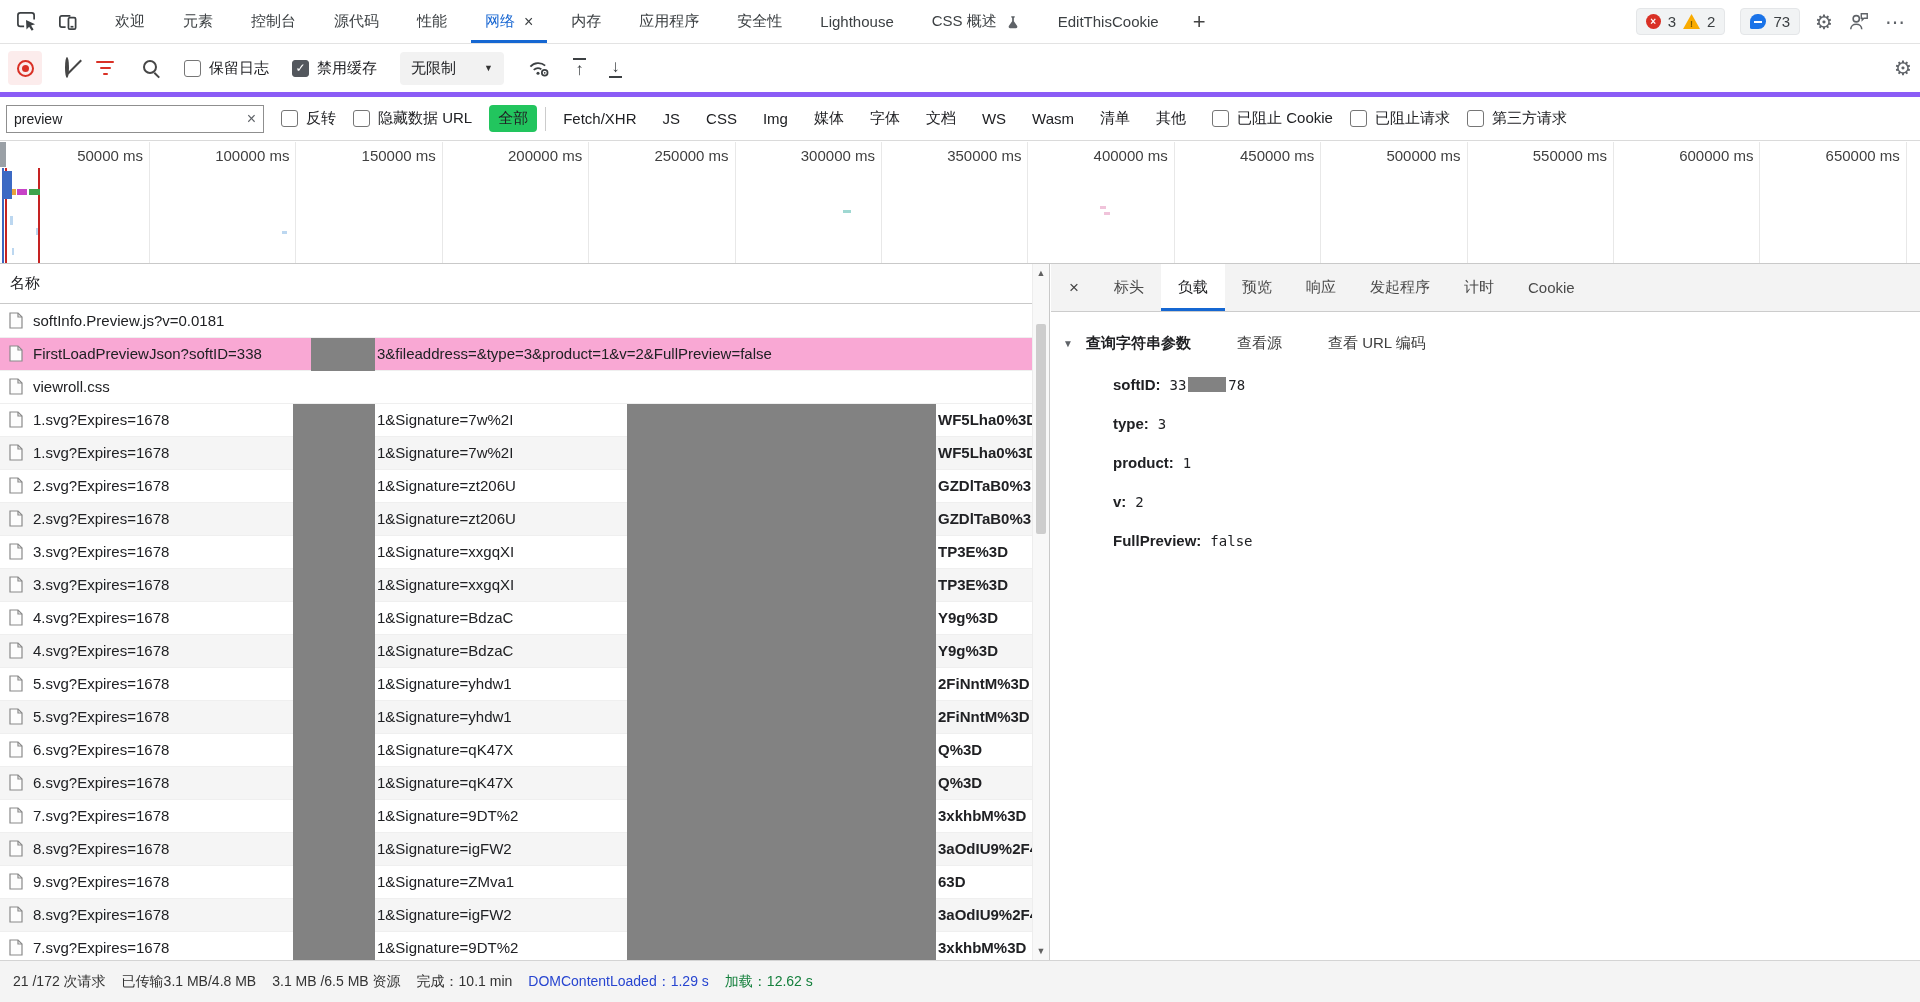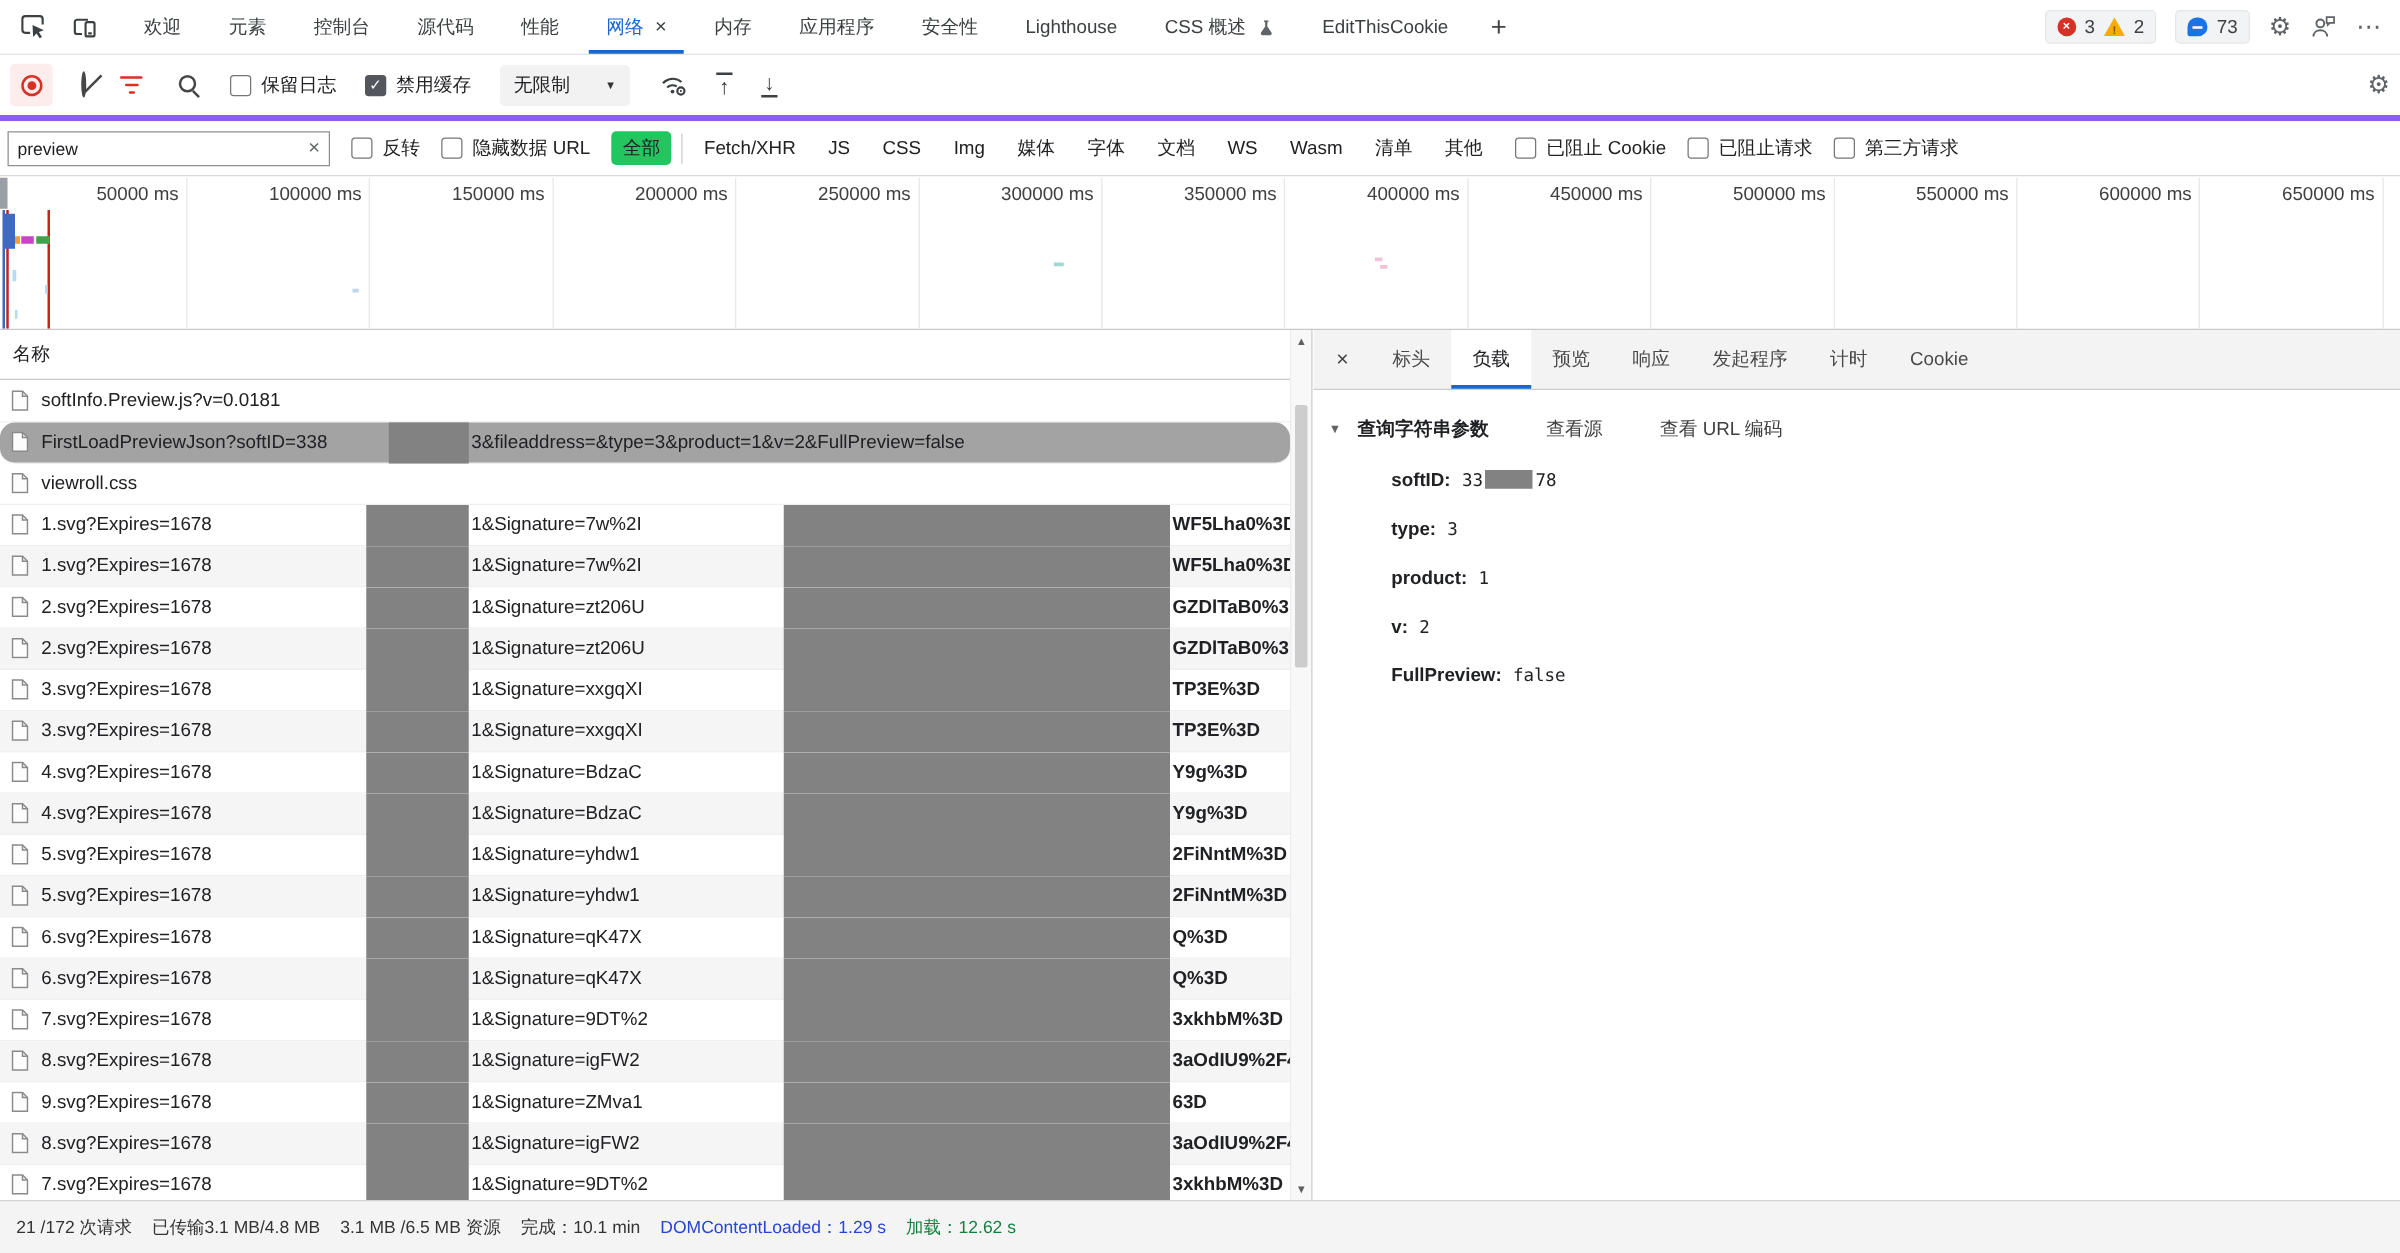--- a/index.html
+++ b/index.html
@@ -98,21 +98,21 @@
 .speck{ position:absolute; background:#bcd7f0; }
 
 
 .listpane{ position:absolute; left:0; top:264px; width:1050px; bottom:42px; background:#fff;
   border-right:1px solid #c9c9c9; overflow:hidden; }
 .listheader{ height:40px; border-bottom:1px solid #c9c9c9; display:flex; align-items:center;
   padding-left:10px; font-size:15px; color:#202124; }
 .rows{ position:absolute; top:41px; left:0; right:17px; bottom:0; overflow:hidden; }
 .row{ position:relative; height:33px; border-bottom:1px solid #efefef; font-size:15px; background:#fff; }
 .row.stripe{ background:#f5f5f5; }
-.row.selected{ background:#a3a3a3;border-radius:12px; }
+.row.selected{ background:#f9a8d4; }
 .fico{ position:absolute; left:9px; top:7px; }
 .seg{ position:absolute; top:0; line-height:32px; white-space:nowrap; color:#202124; }
 .seg.s1{ left:33px; } .seg.s2{ left:377px; } .seg.s3{ left:938px;font-weight:bold; }
 .redact{ position:absolute; top:0; height:33px; background:#828282; }
 .vscroll{ position:absolute; right:0; top:0; width:17px; bottom:0; background:#f8f8f8;
   border-left:1px solid #ededed; }
 .sb-arrow{ position:absolute; left:0; width:16px; text-align:center; font-size:9px; color:#606060; }
 .sb-up{ top:4px; } .sb-down{ bottom:4px; }
 .sb-thumb{ position:absolute; left:3px; width:10px; top:60px; height:210px; background:#cdcdcd;
   border-radius:2px; }

